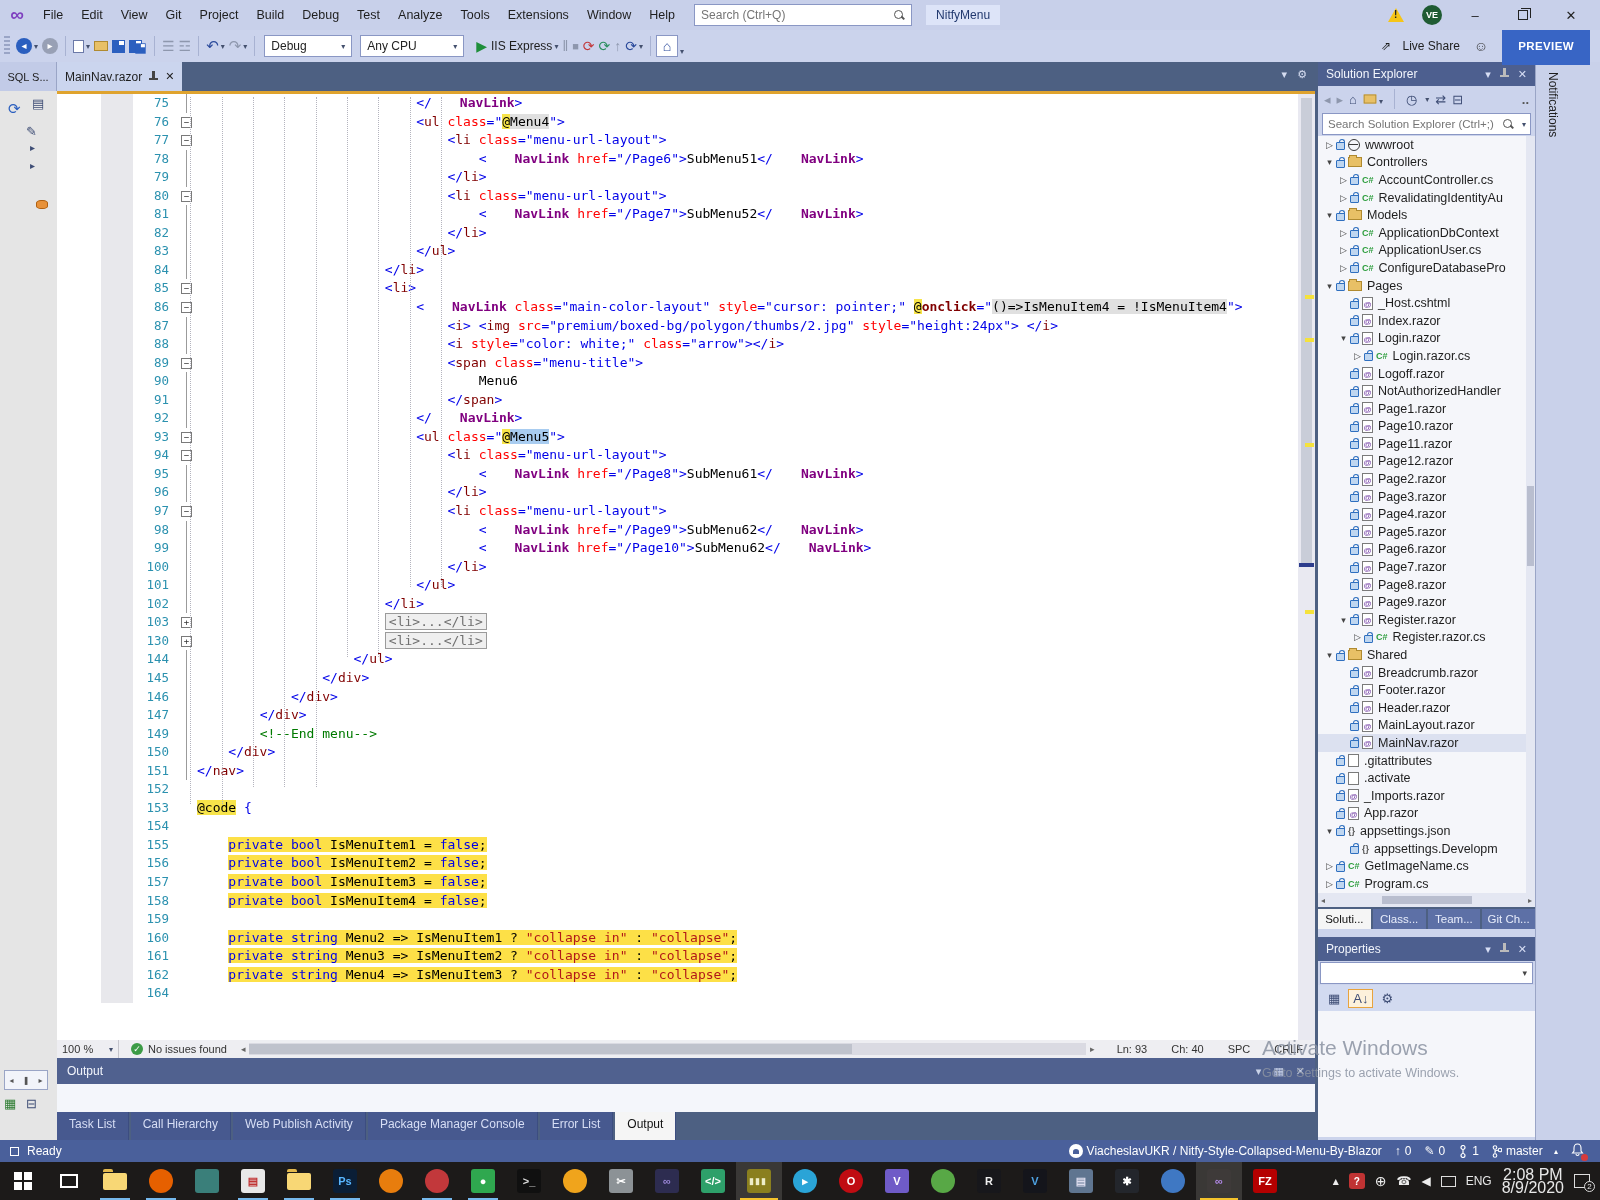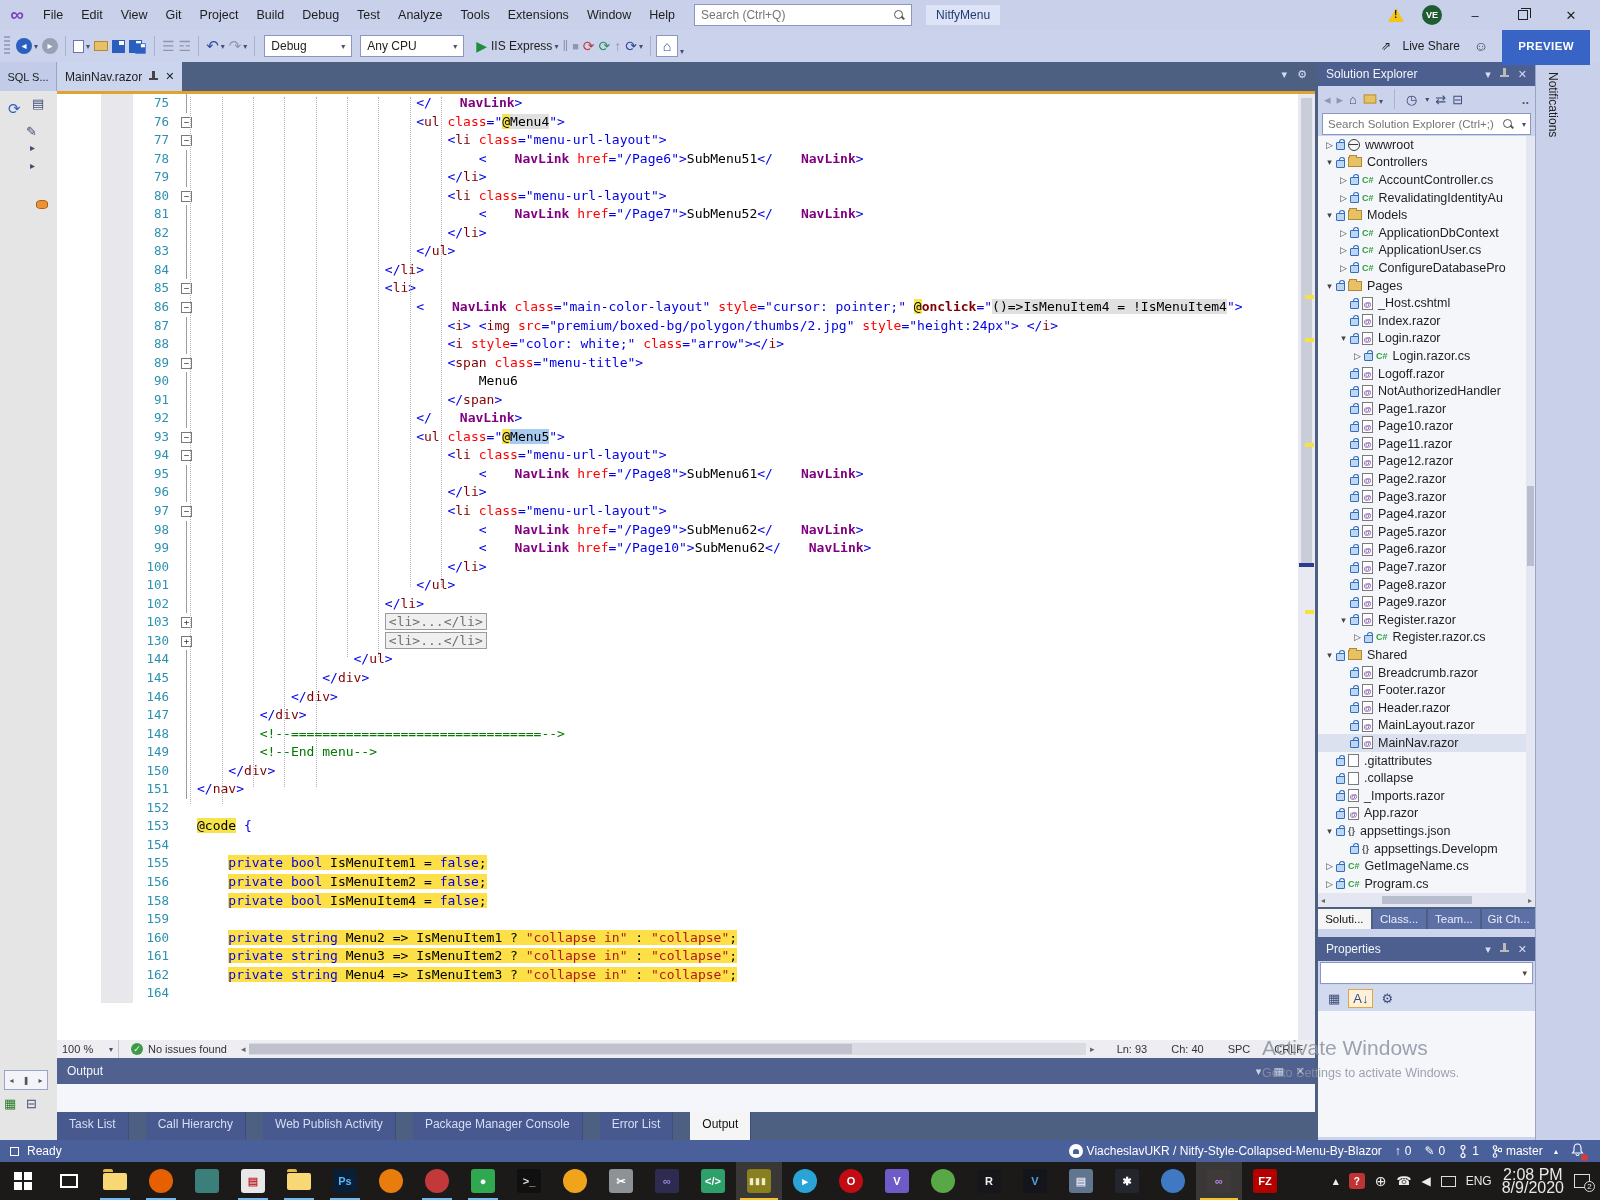--- a/index.html
+++ b/index.html
@@ -75,21 +75,21 @@
   #zoombox{width:62px;height:18px;border-right:1px solid #C5C5CC;display:flex;align-items:center;padding:0 5px;justify-content:space-between;}
   .okcirc{width:12px;height:12px;border-radius:50%;background:#3C9B46;color:#fff;font-size:9px;line-height:12px;text-align:center;margin:0 5px 0 12px;}
   #htrack{flex:1;height:12px;background:#DADAE2;margin:0 4px;position:relative;}
   #hthumb{position:absolute;left:0;top:1px;height:10px;width:72%;background:#BFC2CC;}
   .stat{padding:0 12px;white-space:nowrap;}
   
   #output{position:absolute;left:57px;top:1058px;width:1258px;height:54px;}
   #out-head{height:26px;background:#50618F;color:#F2F5FC;font-size:12px;display:flex;align-items:center;padding:0 10px;}
   #out-head .oicons{margin-left:auto;display:flex;gap:12px;color:#C9D2E8;font-size:11px;}
   #out-body{height:28px;background:#F4F6FB;}
-  #bottom-tabs{position:absolute;left:57px;top:1112px;width:1258px;height:28px;display:flex;gap:17px;align-items:stretch;}
+  #bottom-tabs{position:absolute;left:57px;top:1112px;width:1258px;height:28px;display:flex;gap:2px;align-items:stretch;}
   .btab{background:#47598F;color:#D7DEF5;font-size:12px;padding:5px 12px;border-right:1px solid #3C4D80;}
   .btab.active{background:#F5F5F5;color:#111;}
   
   #right-panel{position:absolute;left:1318px;top:62px;width:217px;height:1078px;background:#CCD4EC;z-index:6;}
   .pane-head{height:24px;background:#4D5F8F;color:#F2F5FC;font-size:12px;display:flex;align-items:center;padding:0 8px;}
   .pane-head .ph-ic{margin-left:auto;display:flex;gap:9px;font-size:11px;color:#D7DEF5;}
   #se-toolbar{height:26px;display:flex;align-items:center;gap:6px;padding:0 6px;color:#3E4D75;font-size:13px;background:#CBD3EC;}
   #se-search{height:22px;margin:1px 4px;background:#fff;border:1px solid #8A97C4;display:flex;align-items:center;}
   #se-search input{flex:1;border:none;outline:none;font-size:11.5px;color:#6D6D6D;padding:0 5px;background:transparent;font-family:"Liberation Sans",sans-serif;}
   #tree{background:#F5F6FA;height:757px;overflow:hidden;position:relative;font-size:12.5px;}
@@ -509,26 +509,20 @@
         <pre class="ct">            <span class="tk-d">&lt;/</span><span class="tk-t">div</span><span class="tk-d">&gt;</span></pre>
       </div>
       <div class="cl">
         <div class="indm"></div>
         <div class="num">147</div>
         <div class="out l"></div>
         <pre class="ct">        <span class="tk-d">&lt;/</span><span class="tk-t">div</span><span class="tk-d">&gt;</span></pre>
       </div>
       <div class="cl">
         <div class="indm"></div>
-        <div class="num">148</div>
-        <div class="out l"></div>
-        <pre class="ct">        <span class="tk-cm">&lt;!--================================--&gt;</span></pre>
-      </div>
-      <div class="cl">
-        <div class="indm"></div>
         <div class="num">149</div>
         <div class="out l"></div>
         <pre class="ct">        <span class="tk-cm">&lt;!--End menu--&gt;</span></pre>
       </div>
       <div class="cl">
         <div class="indm"></div>
         <div class="num">150</div>
         <div class="out l"></div>
         <pre class="ct">    <span class="tk-d">&lt;/</span><span class="tk-t">div</span><span class="tk-d">&gt;</span></pre>
       </div>
@@ -560,20 +554,26 @@
         <div class="indm"></div>
         <div class="num">155</div>
         <div class="out"></div>
         <pre class="ct">    <span class="csbg"><span class="tk-k">private</span><span class="tk-p"> </span><span class="tk-k">bool</span><span class="tk-p"> IsMenuItem1 = </span><span class="tk-k">false</span><span class="tk-p">;</span></span></pre>
       </div>
       <div class="cl">
         <div class="indm"></div>
         <div class="num">156</div>
         <div class="out"></div>
         <pre class="ct">    <span class="csbg"><span class="tk-k">private</span><span class="tk-p"> </span><span class="tk-k">bool</span><span class="tk-p"> IsMenuItem2 = </span><span class="tk-k">false</span><span class="tk-p">;</span></span></pre>
+      </div>
+      <div class="cl">
+        <div class="indm"></div>
+        <div class="num">157</div>
+        <div class="out"></div>
+        <pre class="ct">    <span class="csbg"><span class="tk-k">private</span><span class="tk-p"> </span><span class="tk-k">bool</span><span class="tk-p"> IsMenuItem3 = </span><span class="tk-k">false</span><span class="tk-p">;</span></span></pre>
       </div>
       <div class="cl">
         <div class="indm"></div>
         <div class="num">158</div>
         <div class="out"></div>
         <pre class="ct">    <span class="csbg"><span class="tk-k">private</span><span class="tk-p"> </span><span class="tk-k">bool</span><span class="tk-p"> IsMenuItem4 = </span><span class="tk-k">false</span><span class="tk-p">;</span></span></pre>
       </div>
       <div class="cl">
         <div class="indm"></div>
         <div class="num">159</div>
@@ -902,21 +902,21 @@
       <div class="trow" style="padding-left: 6px;">
         <span class="tar"></span>
         <span class="lock"></span>
         <span class="fic ic-doc"></span>
         <span>.gitattributes</span>
       </div>
       <div class="trow" style="padding-left: 6px;">
         <span class="tar"></span>
         <span class="lock"></span>
         <span class="fic ic-doc"></span>
-        <span>.collapse</span>
+        <span>.activate</span>
       </div>
       <div class="trow" style="padding-left: 6px;">
         <span class="tar"></span>
         <span class="lock"></span>
         <span class="fic ic-razor">@</span>
         <span>_Imports.razor</span>
       </div>
       <div class="trow" style="padding-left: 6px;">
         <span class="tar"></span>
         <span class="lock"></span>

